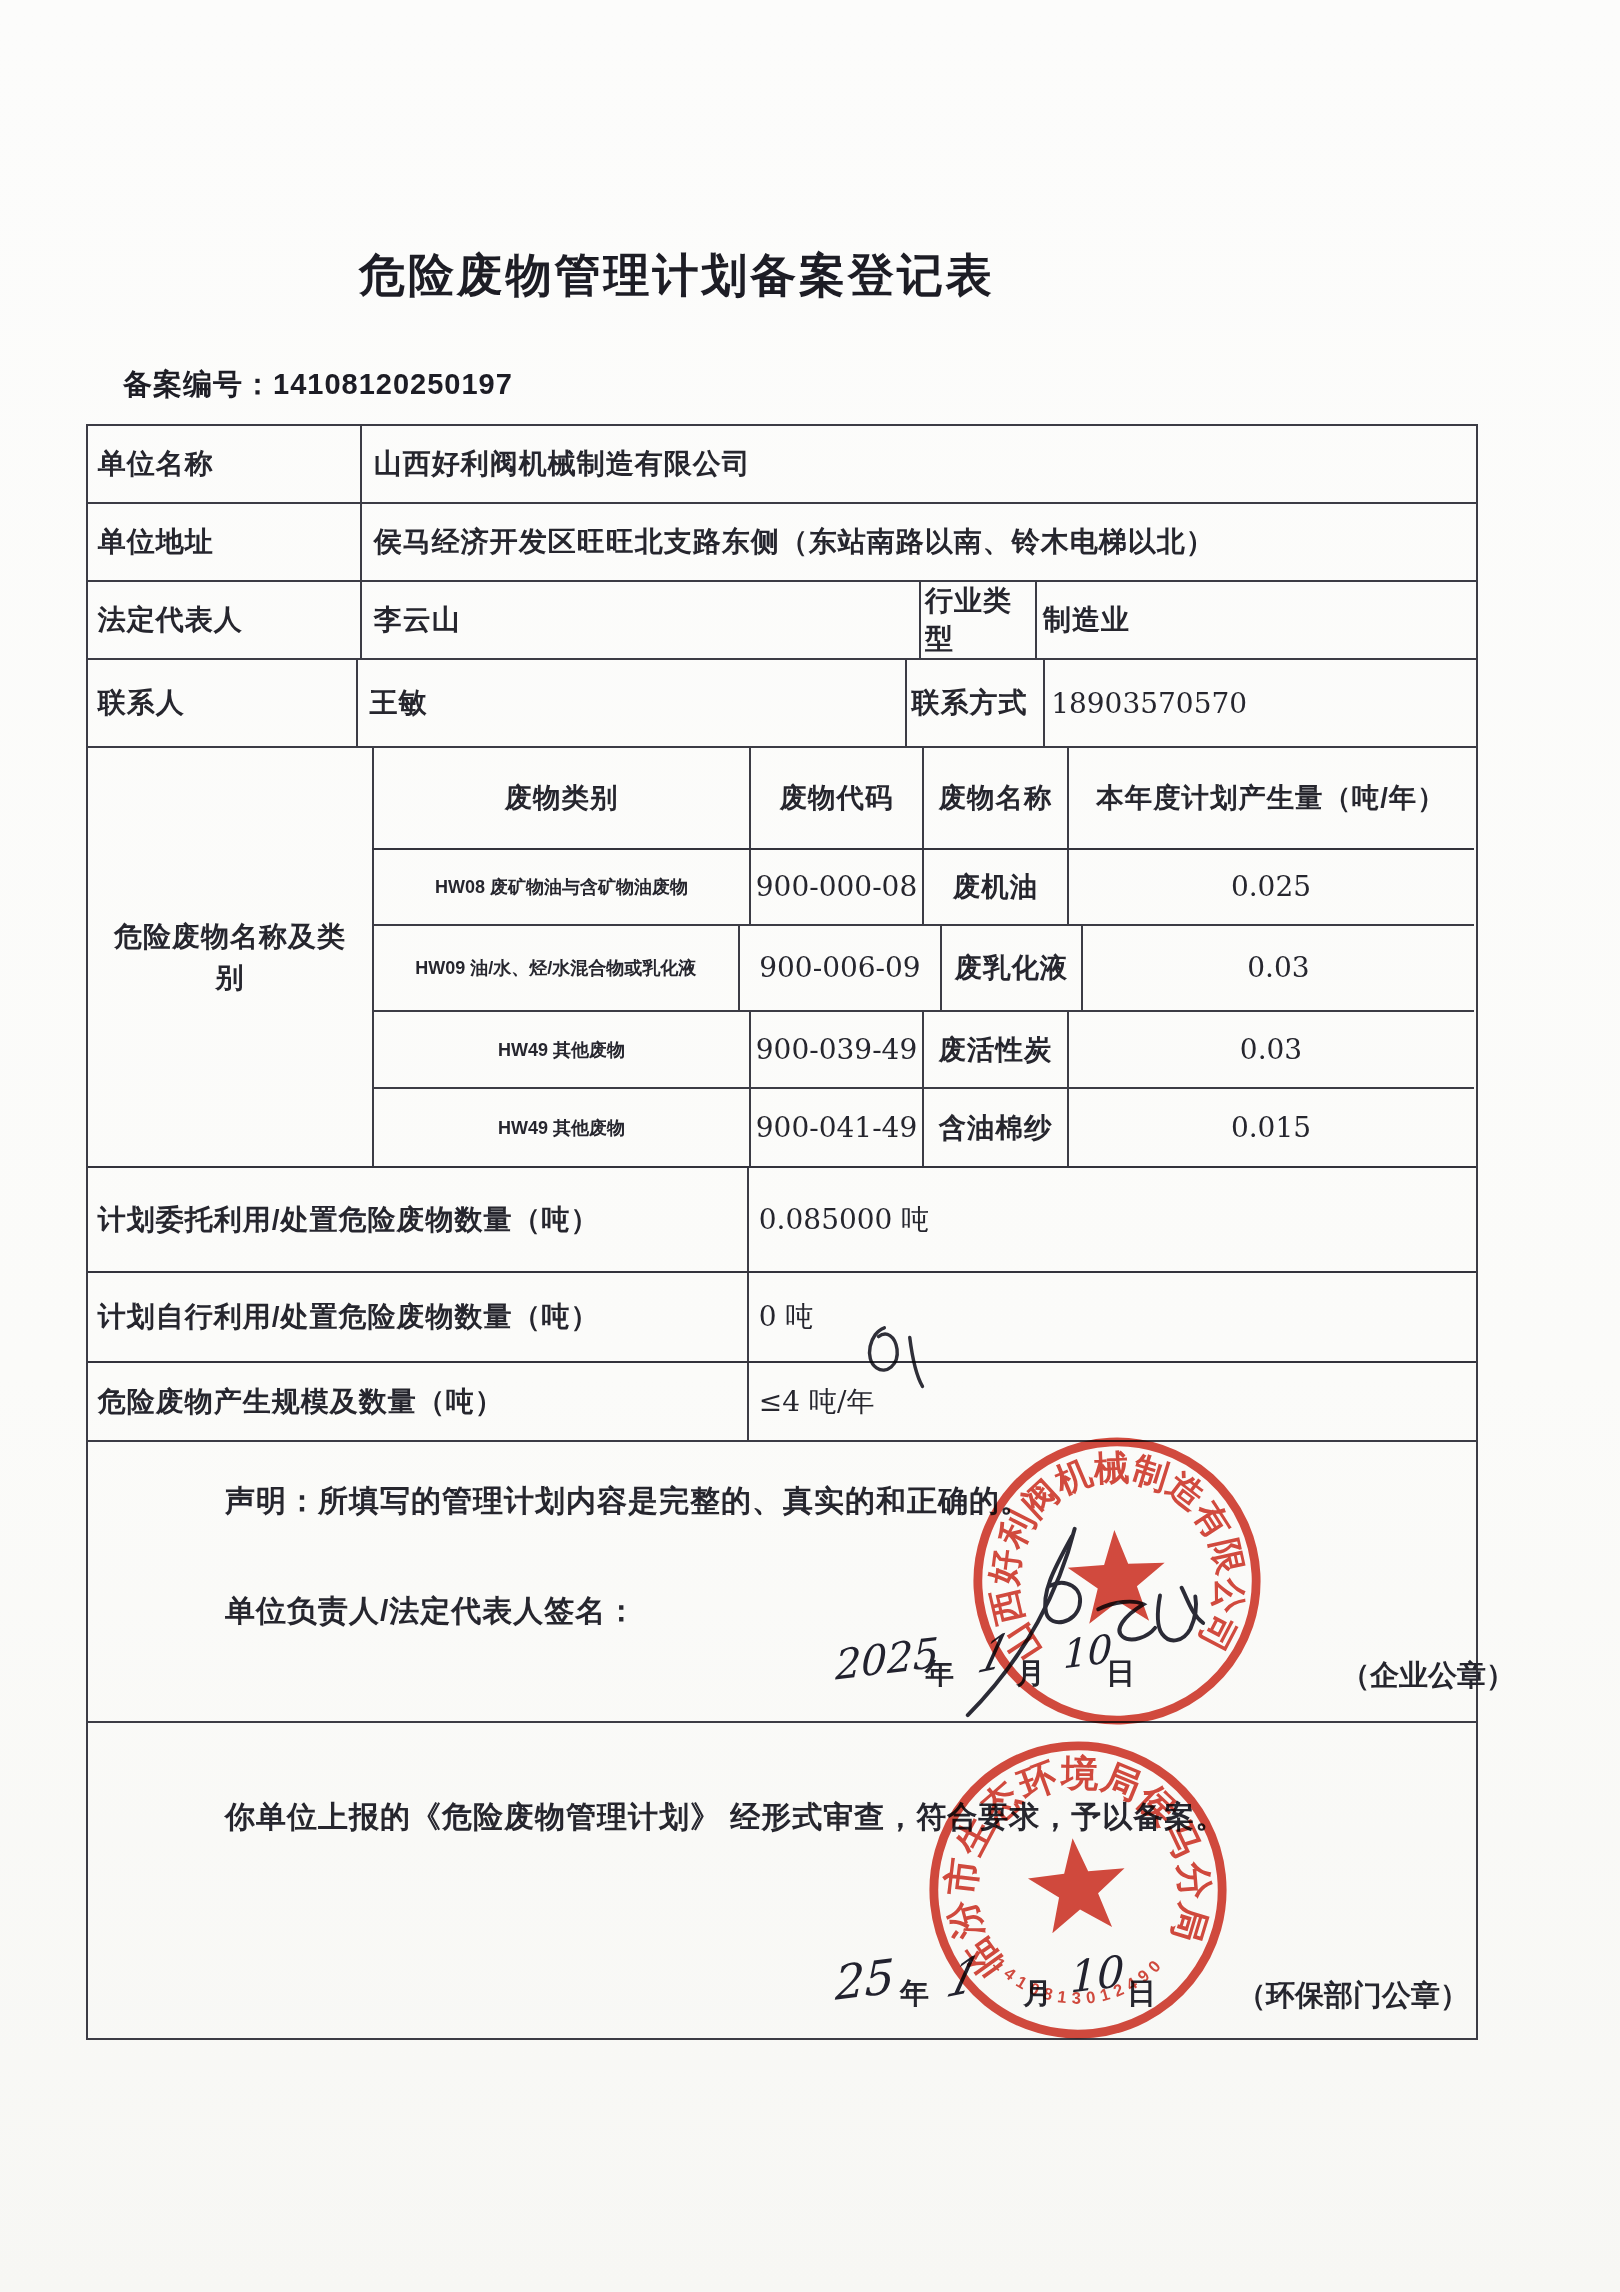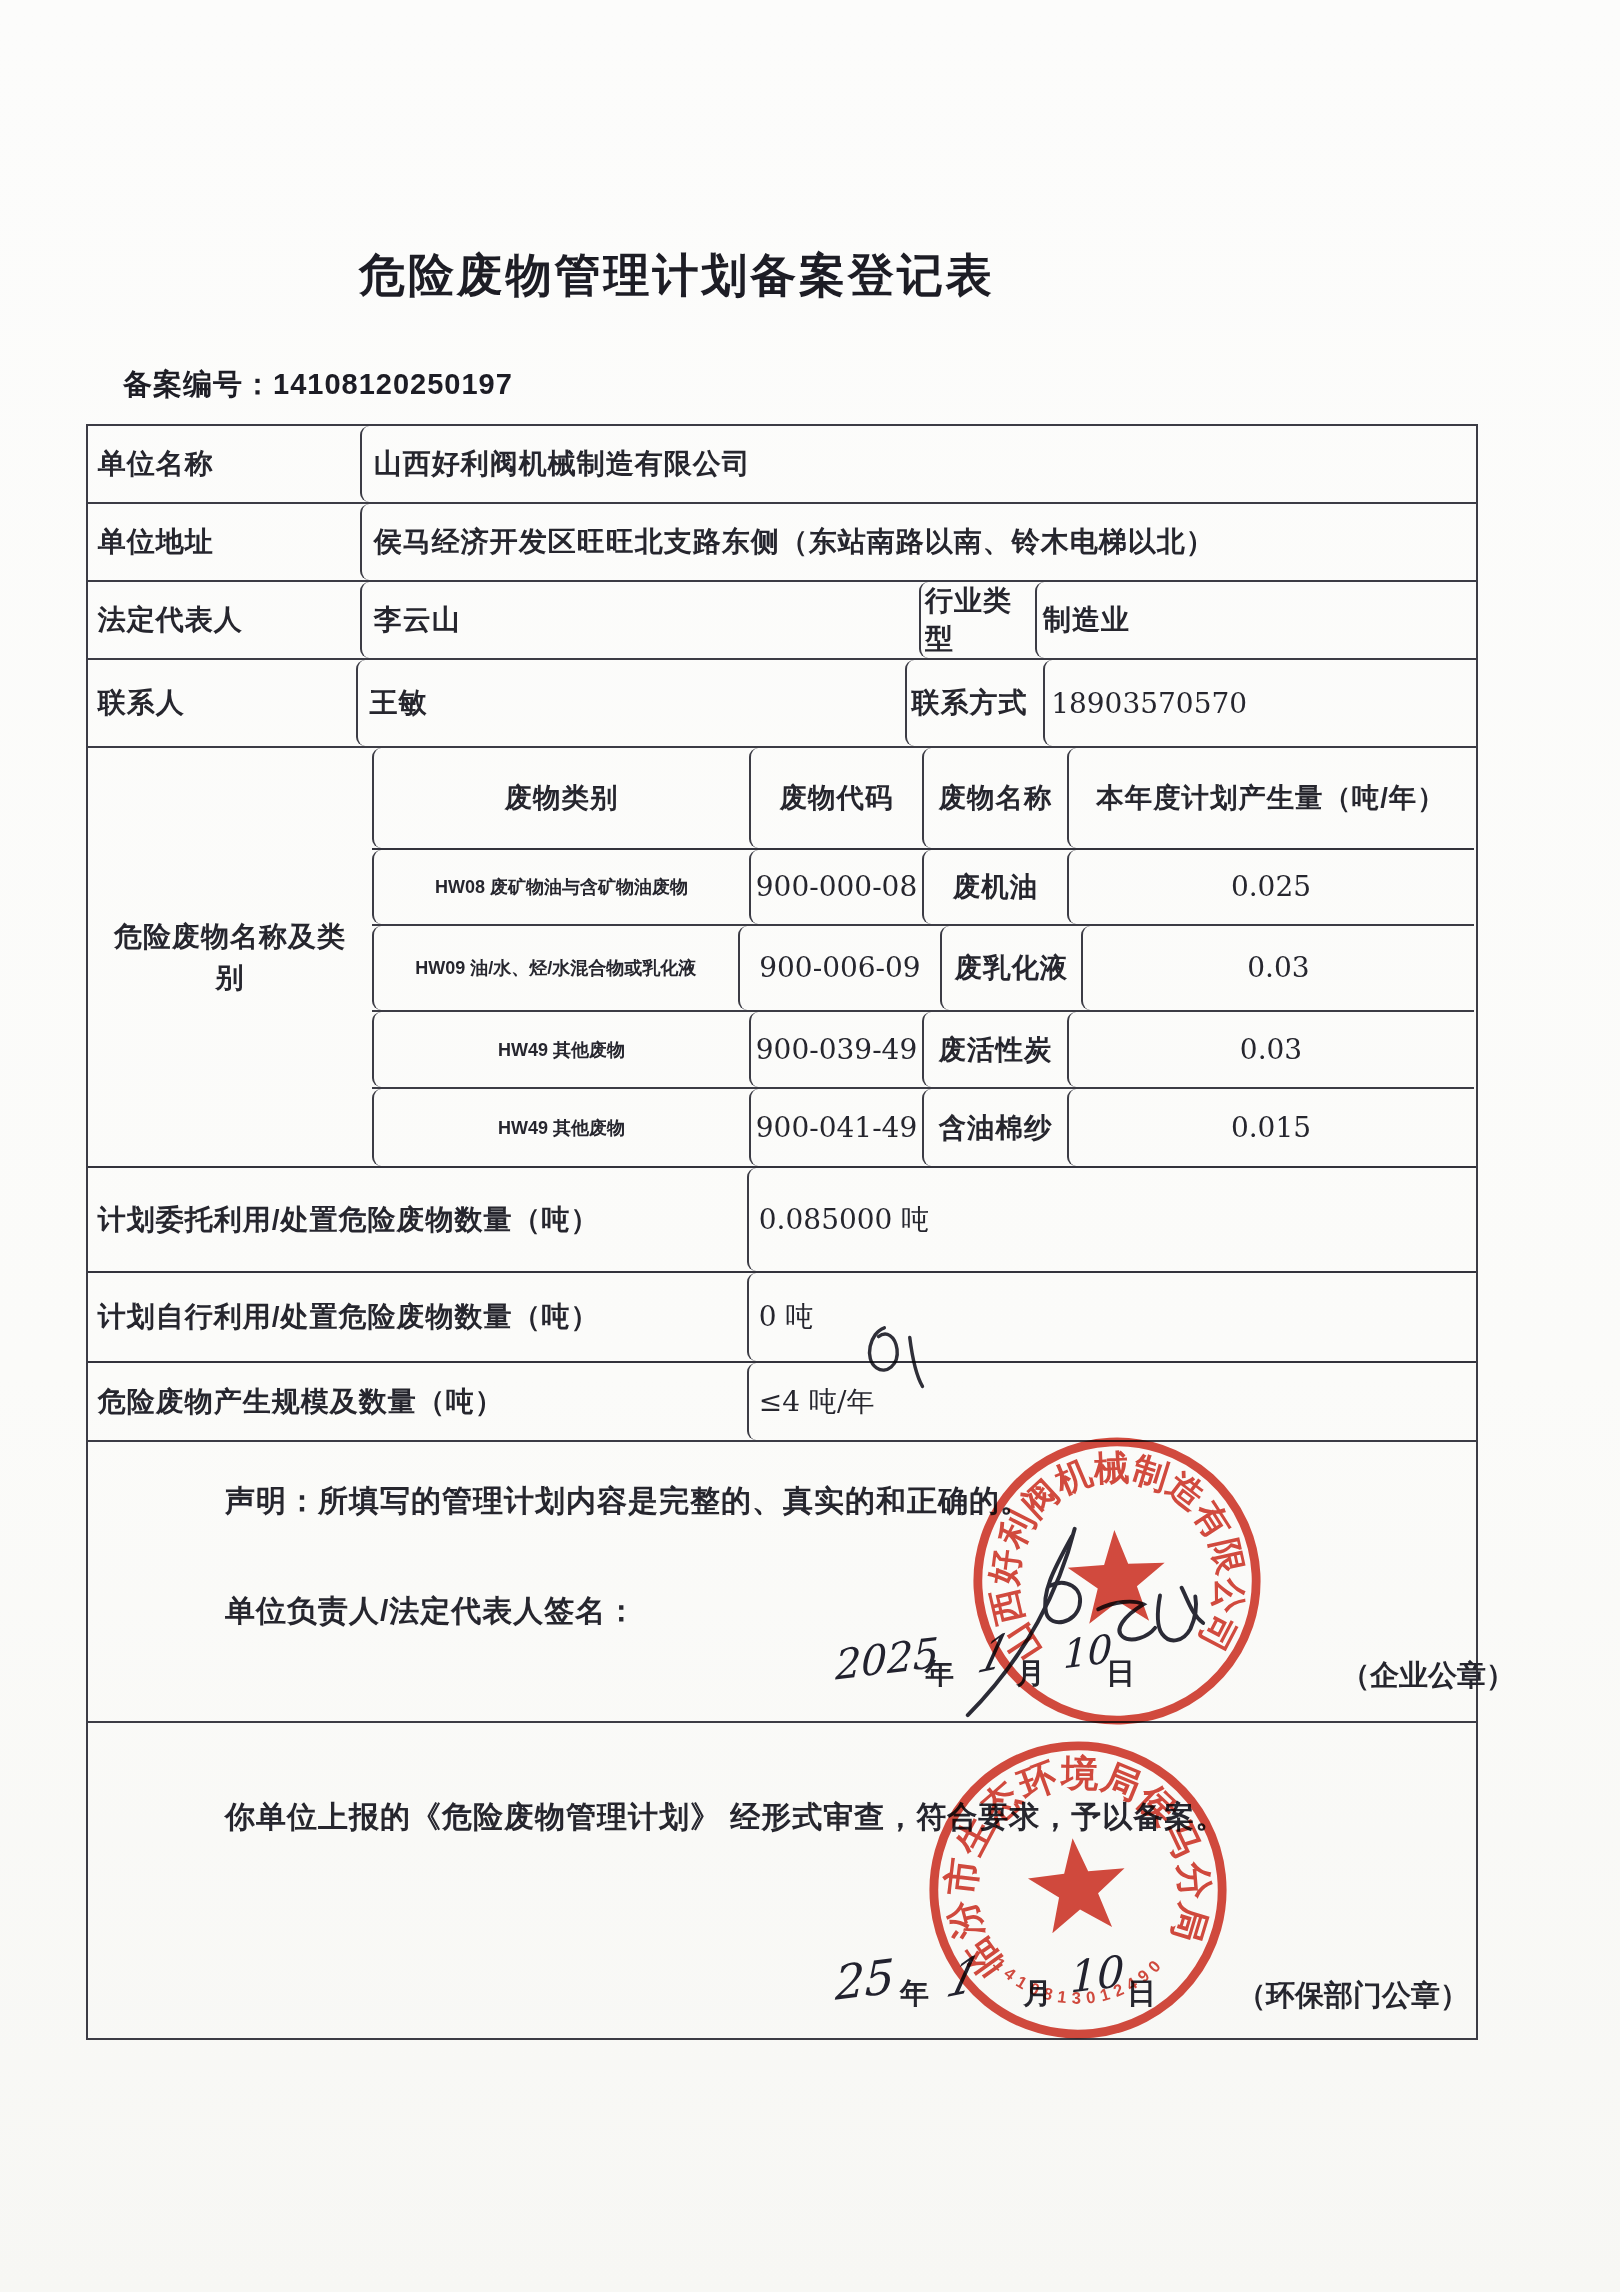--- a/index.html
+++ b/index.html
@@ -25,21 +25,21 @@
   
   .tbl{
     position:absolute;left:86px;top:424px;width:1392px;height:1616px;
     border:2.9px solid #3c3c45;box-sizing:border-box;background:transparent;
   }
   .row{display:flex;box-sizing:border-box;border-top:2px solid #3c3c45;}
   .row.first{border-top:none;}
   .row.thick{border-top:2.9px solid #33333c;}
   .cell{
     box-sizing:border-box;border-left:2px solid #3c3c45;
-    display:flex;align-items:center;overflow:hidden;border-radius:9px;
+    display:flex;align-items:center;overflow:hidden;
   }
   .cell.first{border-left:none;}
   .lab{font-weight:bold;font-size:28px;padding-left:9.8px;letter-spacing:1px;}
   .val{font-size:28px;padding-left:11.8px;font-weight:bold;letter-spacing:1px;}
   .val.num{font-family:"DejaVu Serif","Liberation Serif",serif;font-weight:normal;letter-spacing:0;}
   .c{justify-content:center;text-align:center;}
   .hdr{font-weight:bold;font-size:27.4px;letter-spacing:1px;}
   .wcat{font-weight:bold;font-size:18px;line-height:36px;padding:0 7.8px;letter-spacing:0;}
   .wcode,.wamt{font-family:"DejaVu Serif","Liberation Serif",serif;font-size:28px;}
   .wname{font-weight:bold;font-size:27.4px;letter-spacing:1px;}

